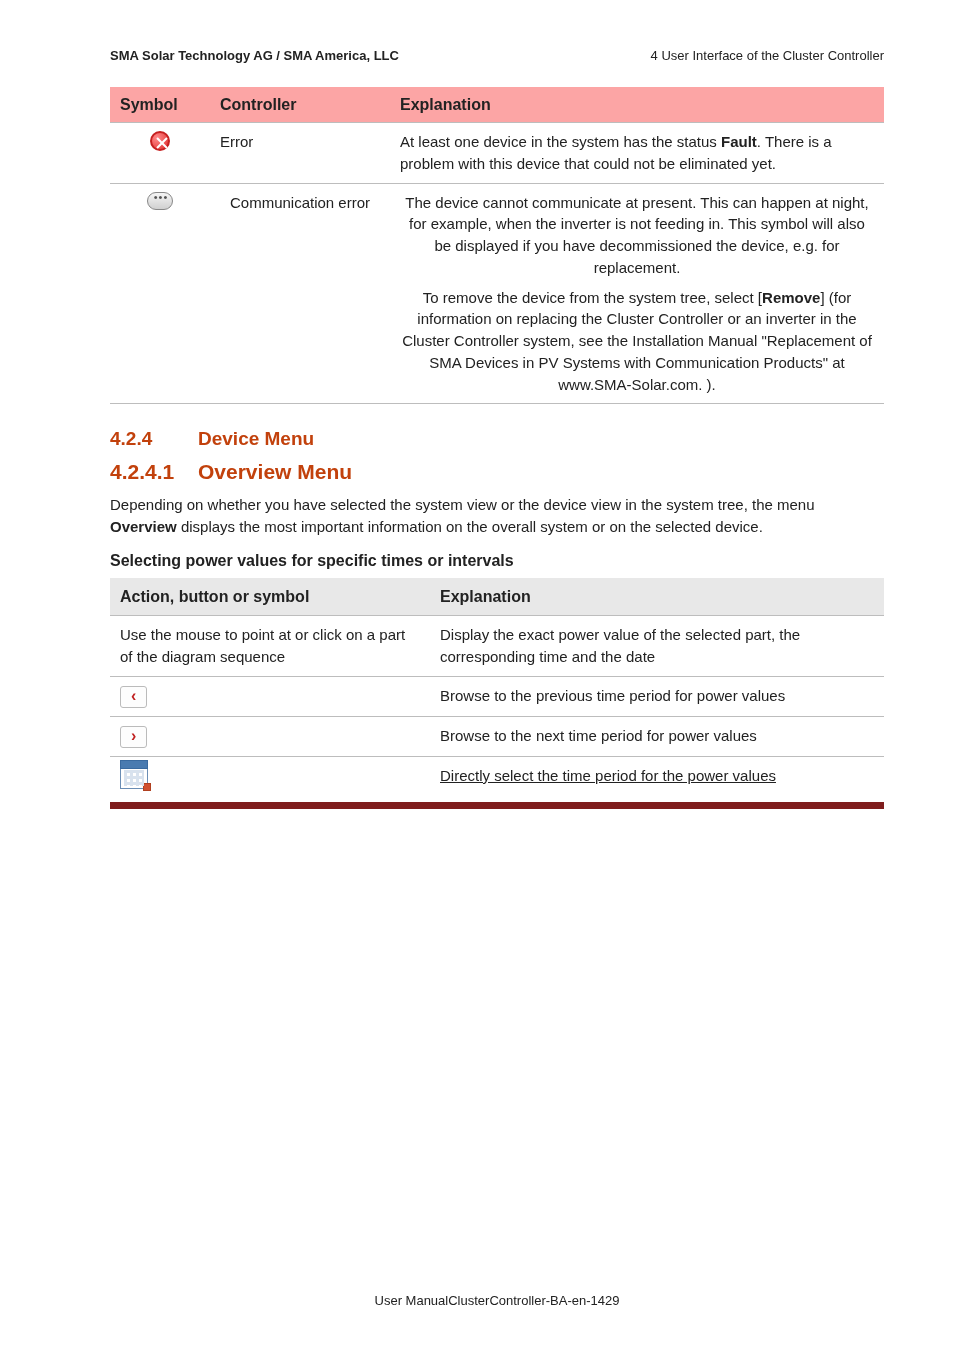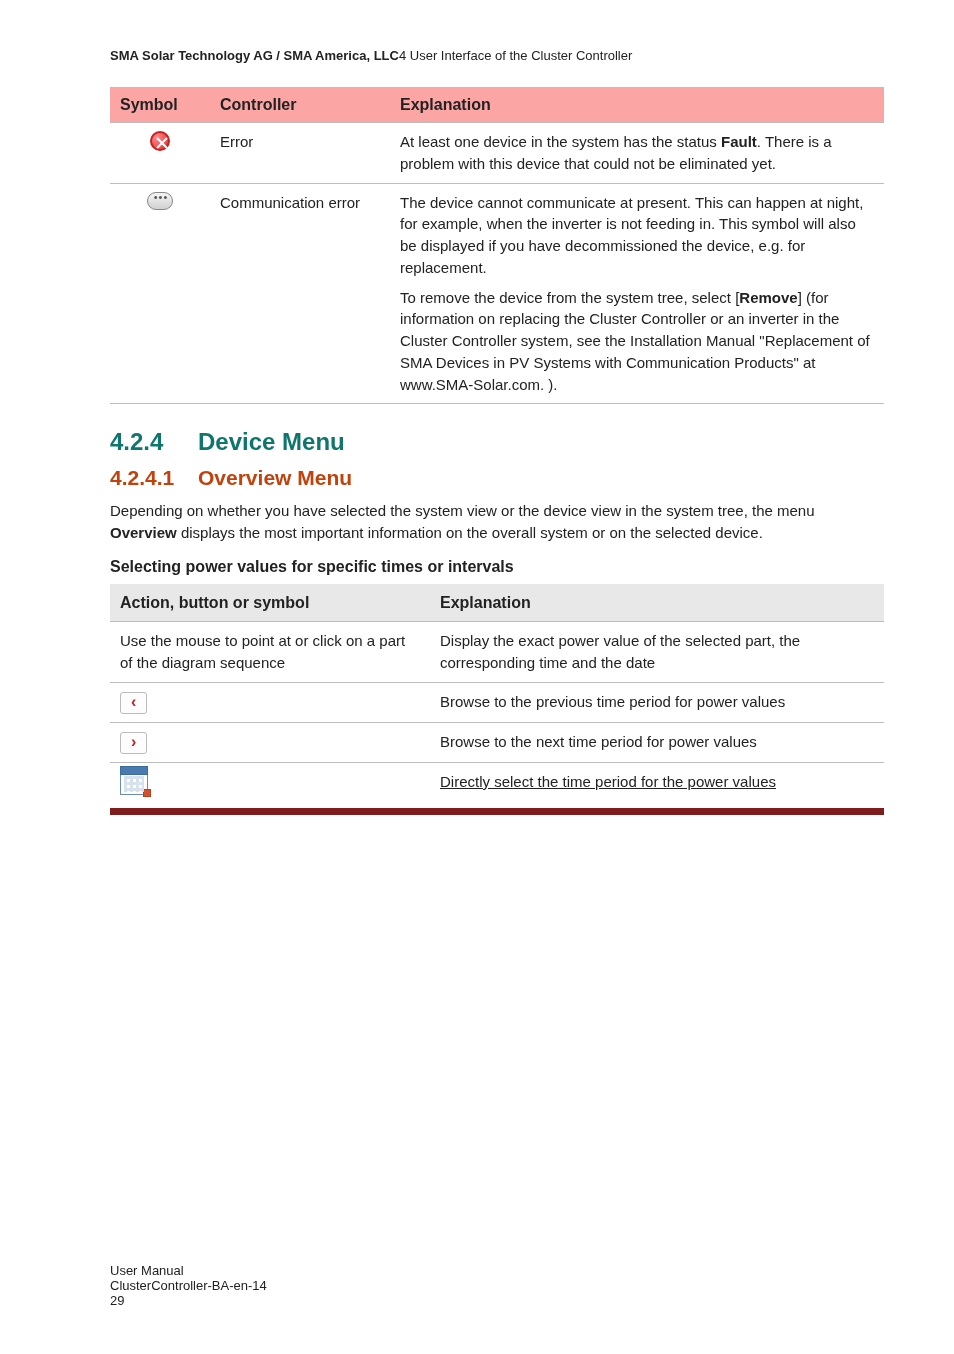--- a/index.html
+++ b/index.html
@@ -9,20 +9,21 @@
     height: 1354px;
     background: #fff;
     position: relative;
     color: #222;
   }
   .page {
     padding: 48px 70px 0 110px;
   }
   .header-row {
     display: flex;
+    justify-content: space-between;
     font-size: 13px;
     font-weight: bold;
     margin-bottom: 24px;
   }
   .header-row .right { font-weight: normal; }
   table.symbol-table {
     width: 100%;
     border-collapse: collapse;
     font-size: 15px;
     line-height: 1.45;
@@ -34,20 +35,21 @@
     font-weight: bold;
     font-size: 16px;
   }
   table.symbol-table td {
     padding: 8px 10px;
     vertical-align: top;
     border-top: 1px solid #bdbdbd;
   }
   table.symbol-table tr:last-child td {
     border-bottom: 1px solid #bdbdbd;
+    text-align: center;
   }
   .col-symbol { width: 100px; text-align: center; }
   .col-desig  { width: 180px; }
   .icon-error {
     display: inline-block;
     width: 20px; height: 20px;
     border: 2px solid #c62020;
     border-radius: 50%;
     position: relative;
     background: radial-gradient(circle at 30% 30%, #ff8a8a, #e02a2a);
@@ -72,22 +74,22 @@
   .icon-comm::before {
     content: "• • •";
     position: absolute;
     left: 0; right: 0; top: -3px;
     text-align: center;
     font-size: 11px;
     color: #555;
     letter-spacing: -1px;
   }
   h2.section {
-    color: #0f766e;
-    font-size: 24px;
+    color: #c2410c;
+    font-size: 19px;
     margin: 24px 0 10px 0;
   }
   h2.section .num { display:inline-block; width: 88px; }
   h3.subsection {
     color: #c2410c;
     font-size: 21px;
     margin: 8px 0 10px 0;
   }
   h3.subsection .num { display:inline-block; width: 88px; }
   p.body { font-size: 15px; line-height: 1.45; margin-bottom: 10px; }
@@ -155,21 +157,20 @@
     background: #d05030;
     border: 1px solid #b04020;
   }
   .footer {
     position: absolute;
     bottom: 46px;
     left: 110px; right: 70px;
     display: flex;
     justify-content: center;
     font-size: 13px;
-    flex-direction: column;
   }
 </style>
 </head>
 <body>
 
 <div class="page">
 
   <div class="header-row">
     <span>SMA Solar Technology AG / SMA America, LLC</span>
     <span class="right">4 User Interface of the Cluster Controller</span>

